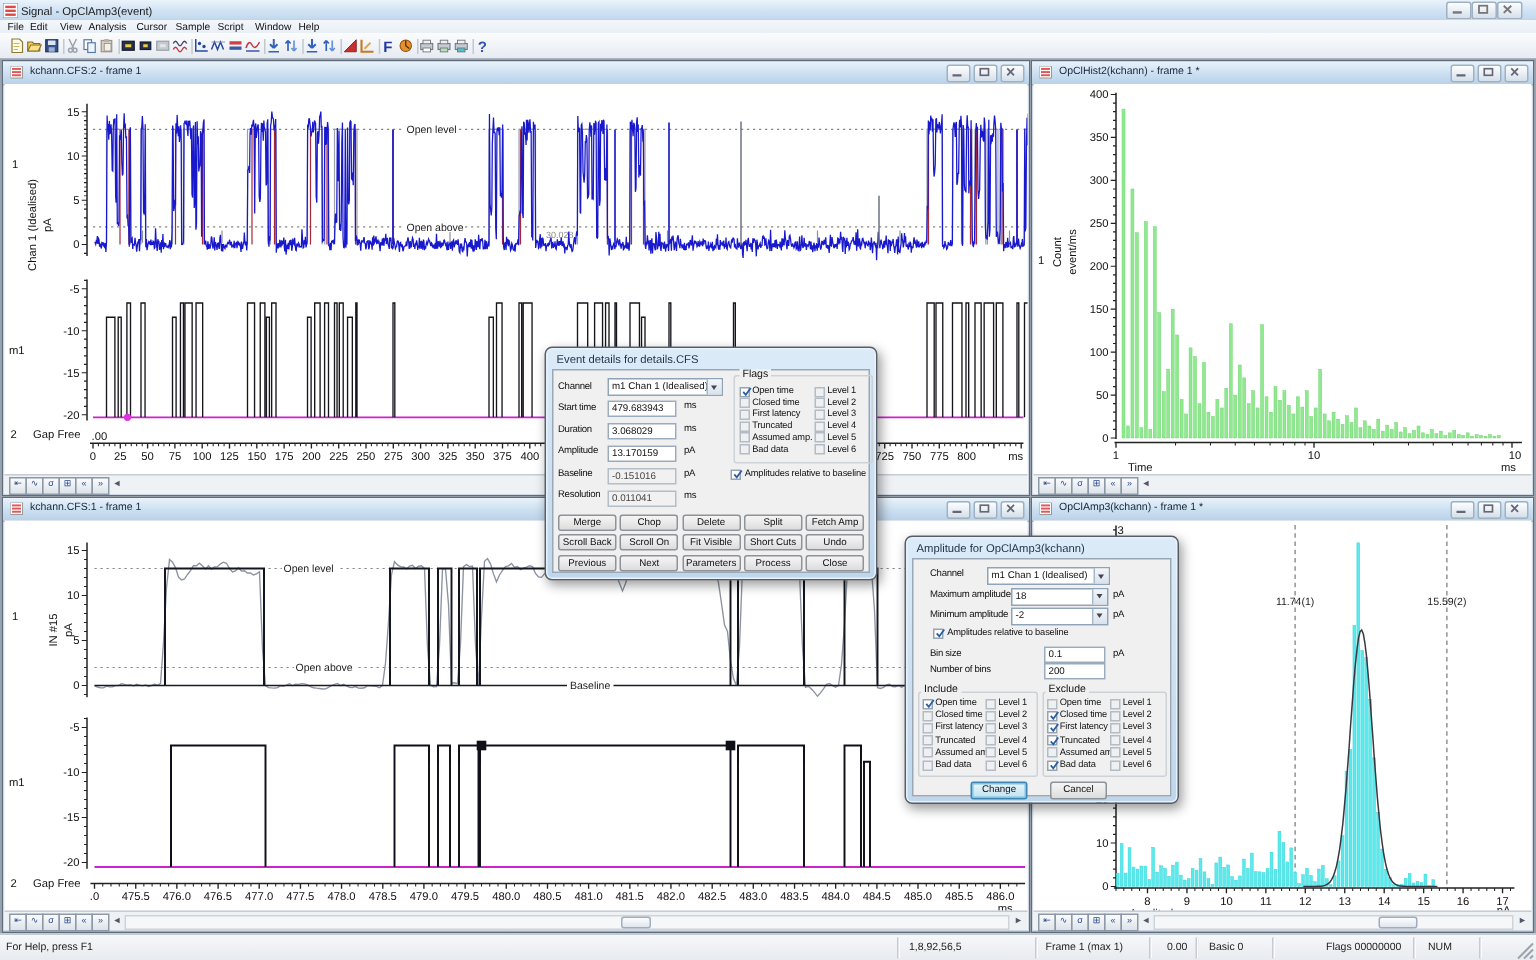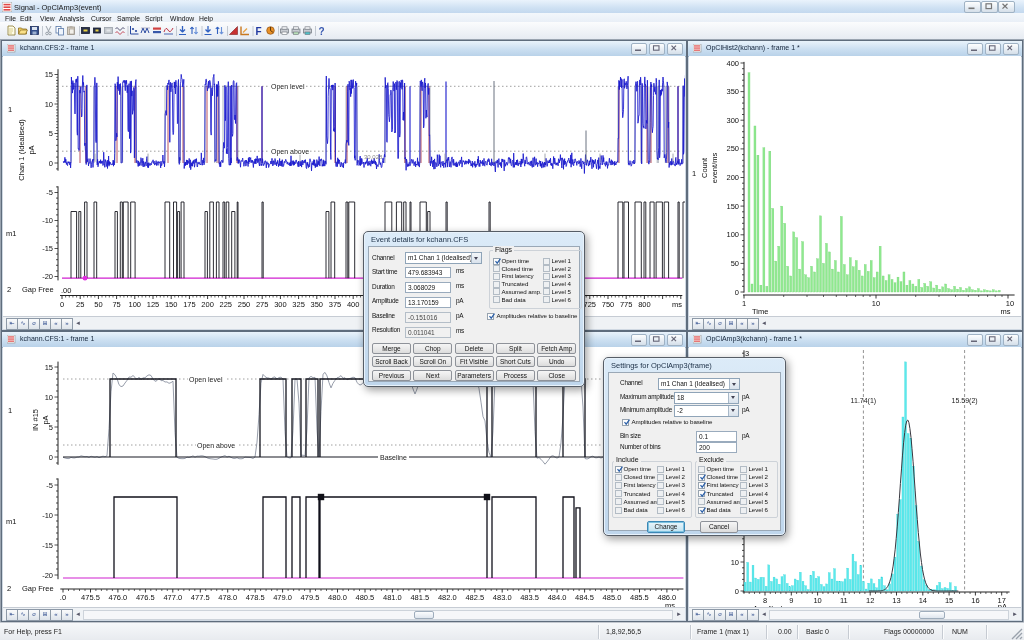--- a/index.html
+++ b/index.html
@@ -1211,21 +1211,21 @@
 <span style="left:697px">Frame 1 (max 1)</span>
 <span style="left:778px">0.00</span>
 <span style="left:806px">Basic 0</span>
 <span style="left:884px">Flags 00000000</span>
 <span style="left:952px">NUM</span>
 <svg style="position:absolute;right:1px;bottom:1px" width="13" height="13">
       <path d="M12 2 L2 12 M12 6 L6 12 M12 10 L10 12" stroke="#9aa2ac" stroke-width="1.3"></path>
     </svg>
 </div>
 <div class="dlg" style="left:363px;top:231px;width:220px;height:154px">
-    <div class="dtitle">Event details for kchann.CFS</div>
+    <div class="dtitle">Event details for details.CFS</div>
     <div class="body"></div>
     <div class="lb" style="left:8px;top:21.5px">Channel</div>
     <div class="lb" style="left:8px;top:35.5px">Start time</div>
     <div class="lb" style="left:8px;top:50.5px">Duration</div>
     <div class="lb" style="left:8px;top:65.0px">Amplitude</div>
     <div class="lb" style="left:8px;top:79.5px">Baseline</div>
     <div class="lb" style="left:8px;top:94.0px">Resolution</div>
     <div class="cmb" style="left:41px;top:20px;width:73px;height:10px">m1 Chan 1 (Idealised)<div class="ar"></div></div>
     <div class="ed" style="left:41px;top:35px;width:42px;height:9px">479.683943</div>
     <div class="lb" style="left:92px;top:35px">ms</div>
@@ -1283,21 +1283,21 @@
     <div class="btn" style="left:90.60000000000002px;top:124px;width:37px;height:9px;line-height:9px">Fit Visible</div>
     <div class="btn" style="left:131.89999999999998px;top:124px;width:37px;height:9px;line-height:9px">Short Cuts</div>
     <div class="btn" style="left:173.20000000000005px;top:124px;width:37px;height:9px;line-height:9px">Undo</div>
     <div class="btn" style="left:8px;top:137.5px;width:37px;height:9px;line-height:9px">Previous</div>
     <div class="btn" style="left:49.30000000000001px;top:137.5px;width:37px;height:9px;line-height:9px">Next</div>
     <div class="btn" style="left:90.60000000000002px;top:137.5px;width:37px;height:9px;line-height:9px">Parameters</div>
     <div class="btn" style="left:131.89999999999998px;top:137.5px;width:37px;height:9px;line-height:9px">Process</div>
     <div class="btn" style="left:173.20000000000005px;top:137.5px;width:37px;height:9px;line-height:9px">Close</div>
   </div>
 <div class="dlg" style="left:603px;top:357px;width:181px;height:177px">
-    <div class="dtitle">Settings for OpClAmp3(frame)</div>
+    <div class="dtitle">Amplitude for OpClAmp3(kchann)</div>
     <div class="body"></div>
     <div class="lb" style="left:16px;top:21px">Channel</div>
     <div class="cmb" style="left:54px;top:20px;width:78px;height:10px">m1 Chan 1 (Idealised)<div class="ar"></div></div>
     <div class="lb" style="left:16px;top:34.5px">Maximum amplitude</div>
     <div class="cmb" style="left:70px;top:33.5px;width:61px;height:10px">18<div class="ar"></div></div>
     <div class="lb" style="left:138px;top:34.5px">pA</div>
     <div class="lb" style="left:16px;top:47.5px">Minimum amplitude</div>
     <div class="cmb" style="left:70px;top:46.5px;width:61px;height:10px">-2<div class="ar"></div></div>
     <div class="lb" style="left:138px;top:47.5px">pA</div>
     <div class="cb" style="left:18px;top:60.5px">

